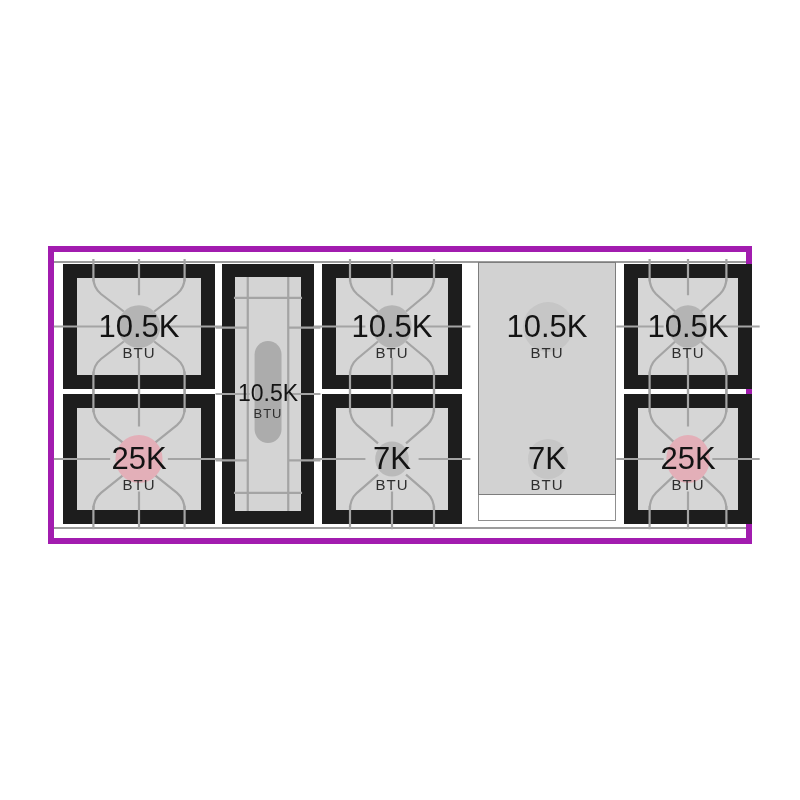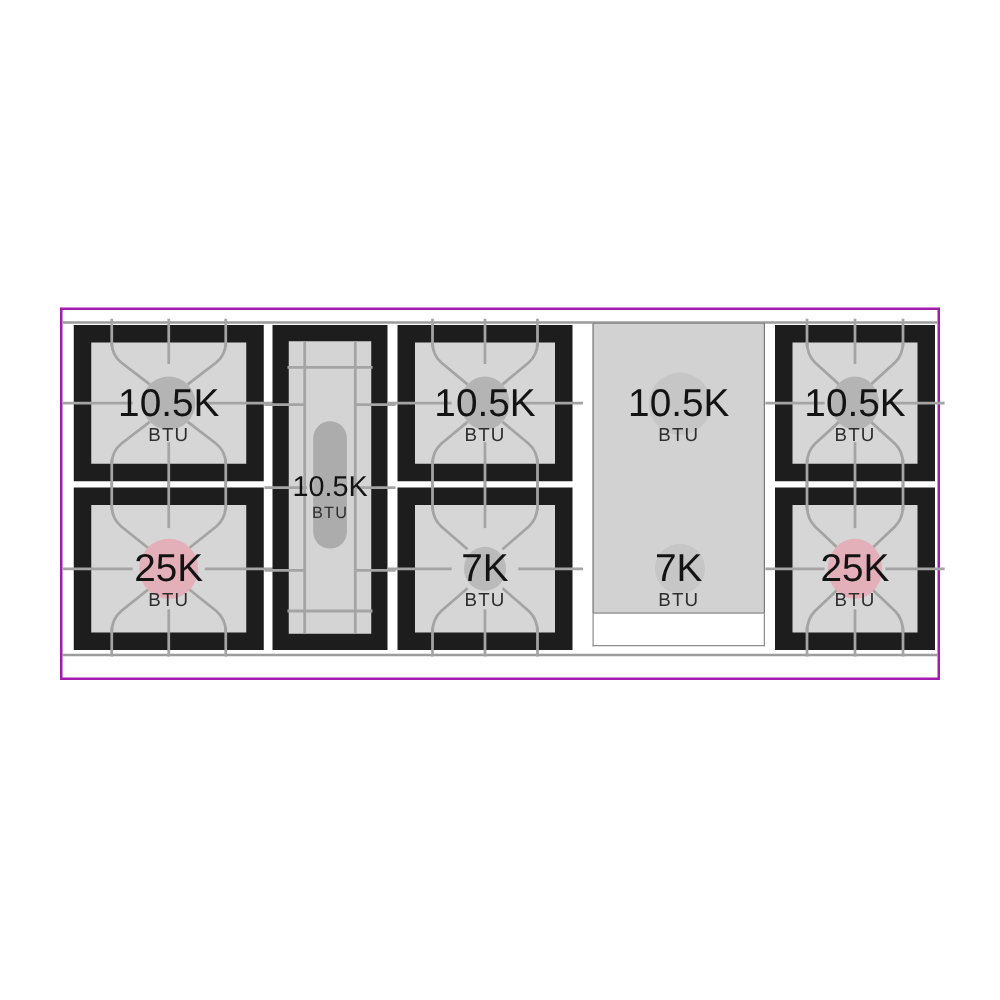--- a/index.html
+++ b/index.html
@@ -1,21 +1,21 @@
 <!DOCTYPE html>
 <html><head>
 <meta charset="utf-8">
 <style>
   html,body{margin:0;padding:0;background:#ffffff;}
   .screen{position:relative;width:800px;height:800px;background:#ffffff;
           font-family:"Liberation Sans",sans-serif;overflow:hidden;}
 
   
   .cooktop{position:absolute;left:48px;top:246px;width:704px;height:298px;
-           box-sizing:border-box;border:2px solid #a21caf;background:#ffffff;}
+           box-sizing:border-box;border:6px solid #a21caf;background:#ffffff;}
   .trim-top{position:absolute;left:0;right:0;top:9px;height:0;border-top:2px solid #9c9c9c;}
   .trim-front{position:absolute;left:0;right:0;top:275px;height:0;border-top:2px solid #9c9c9c;}
 
   
   .bbox{position:absolute;background:#1d1d1d;}
   .bed{position:absolute;inset:14px;background:#d6d6d6;}
   .bed-oval{position:absolute;inset:13px;background:#d4d4d4;}
   .grate{position:absolute;inset:0;width:100%;height:100%;overflow:visible;display:block;}
   .ring-gray{fill:#b4b4b4;}
   .ring-gray-sm{fill:#bababa;}

